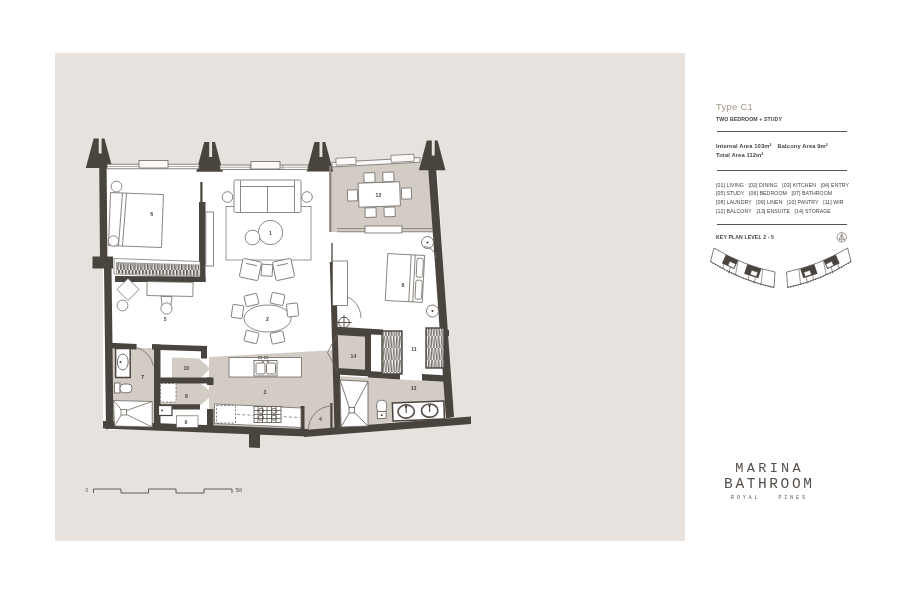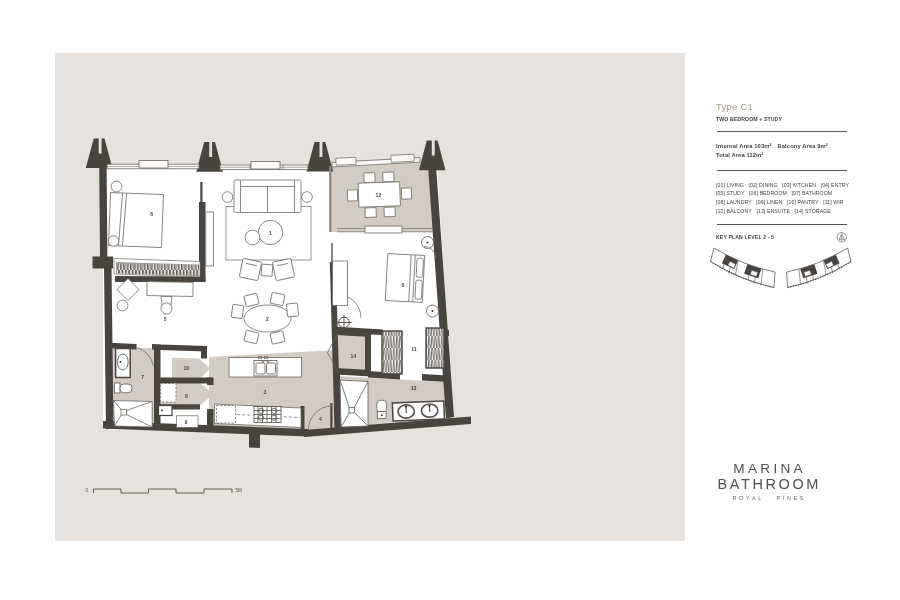--- a/index.html
+++ b/index.html
@@ -449,18 +449,18 @@
 </g>
 <polygon points="726,254.7 738.2,260.5 734.1,269.1 721.9,263.3" fill="#4a443e"></polygon>
 <polygon points="747.3,264.2 761.4,268.8 758.2,278.3 744.1,273.7" fill="#4a443e"></polygon>
 <g fill="#ffffff" stroke="#4a443e" stroke-width="0.5">
 <rect x="728.6" y="262.5" width="6.5" height="4.5" transform="rotate(26 731.8 264.7)"></rect>
 <rect x="750.8" y="271.2" width="6.5" height="4.5" transform="rotate(18 754 273.4)"></rect>
 </g>
 </g>
 </svg>
 
-<div class="abs" style="left:658px;top:461.5px;width:220px;text-align:center;font-family:Liberation Sans, sans-serif;color:#55504b;">
+<div class="abs" style="left:658px;top:461.5px;width:220px;text-align:center;font-family:Liberation Mono, monospace;color:#55504b;">
   <div style="font-size:13.6px;letter-spacing:3.3px;line-height:14px;text-indent:3.3px;">MARINA</div>
   <div style="font-size:14.5px;letter-spacing:2.6px;line-height:16.5px;text-indent:2.6px;">BATHROOM</div>
   <div style="font-size:5.4px;letter-spacing:2.7px;line-height:13px;color:#6b665f;text-indent:2.7px;">ROYAL&nbsp;&nbsp;&nbsp;PINES</div>
 </div>
 </div>
 
 </body></html>

